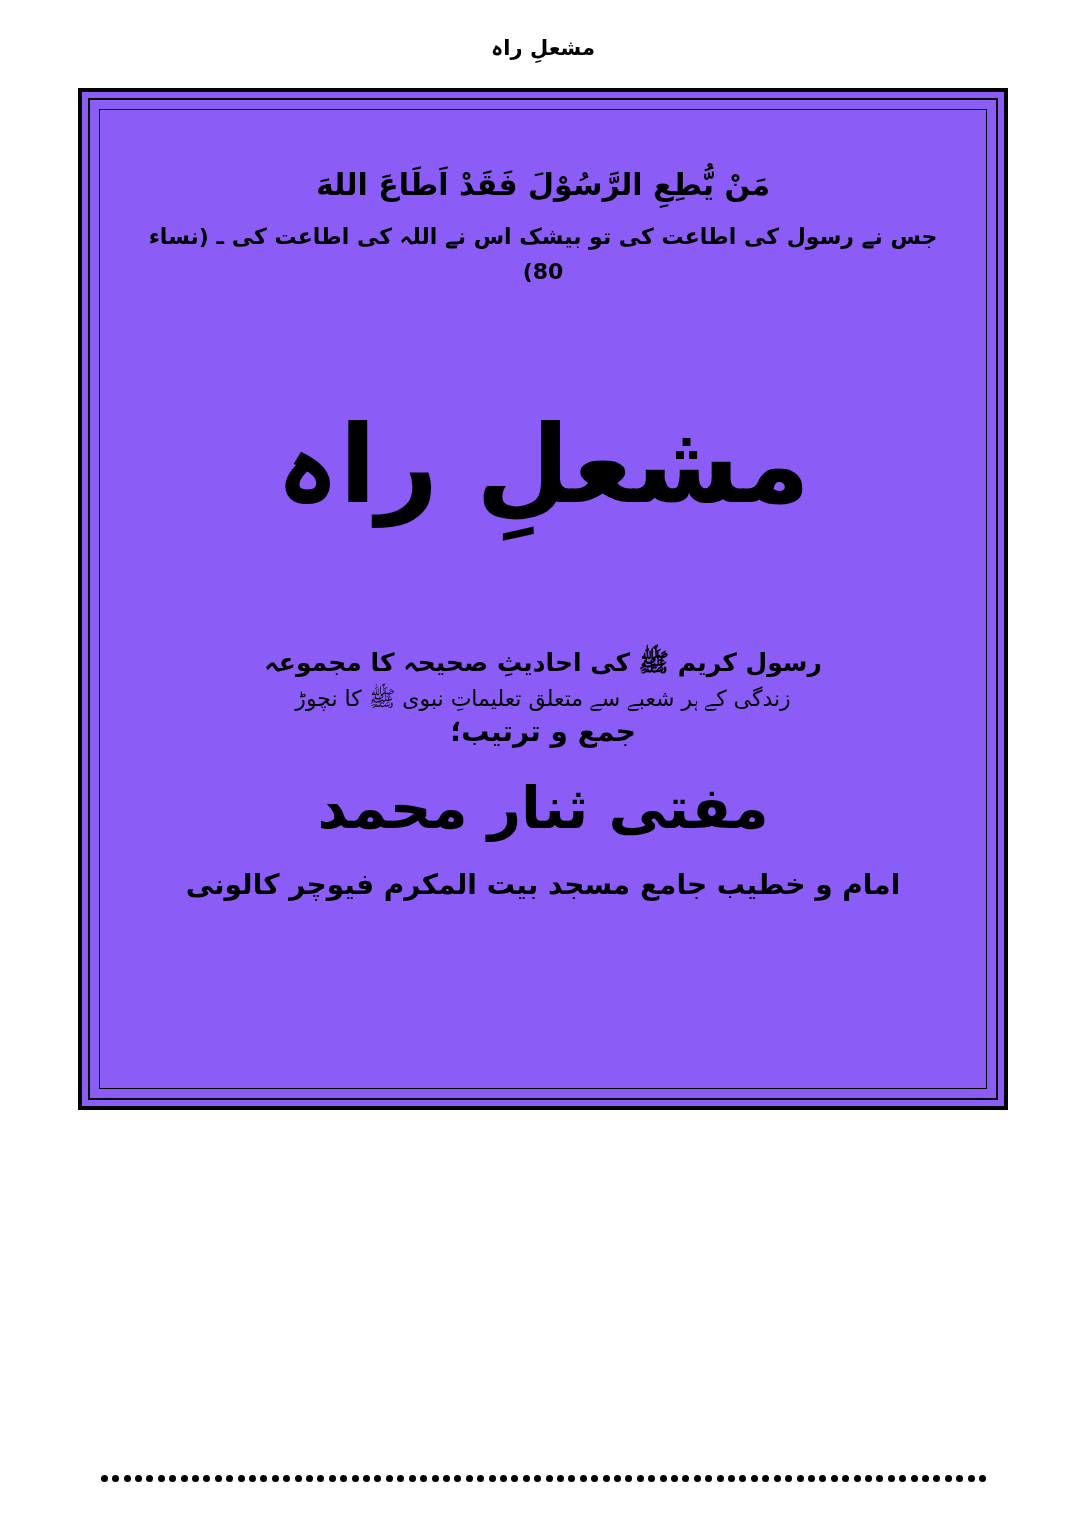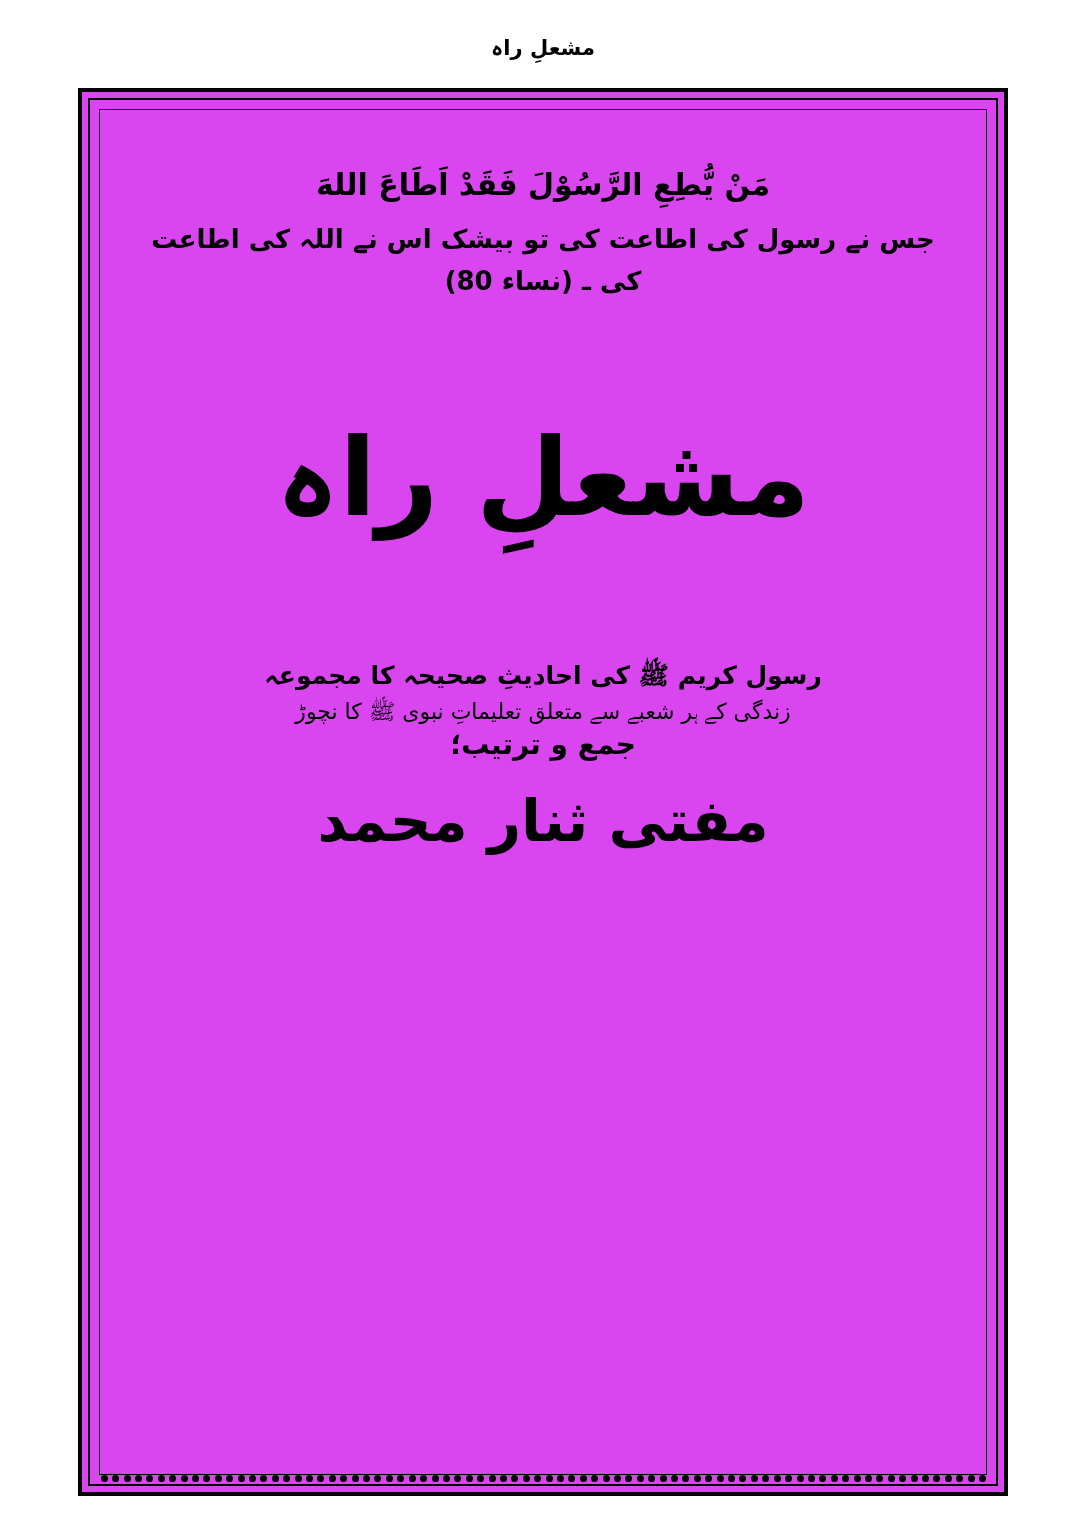--- a/index.html
+++ b/index.html
@@ -28,24 +28,24 @@
     letter-spacing: 0.5px;
     direction: rtl;
   }
 
   
   .frame-outer {
     position: absolute;
     top: 88px;
     left: 78px;
     width: 930px;
-    height: 1408px;
+    height: 1022px;
     border: 4px solid #000;
     box-sizing: border-box;
-    background: #d946ef;
+    background: #8b5cf6;
   }
   .frame-mid {
     position: absolute;
     top: 6px;
     left: 6px;
     right: 6px;
     bottom: 6px;
     border: 2px solid #000;
     box-sizing: border-box;
   }
@@ -74,21 +74,21 @@
   .ayah-arabic {
     margin-top: 52px;
     font-size: 30px;
     font-weight: bold;
     line-height: 1.5;
     letter-spacing: 1px;
     direction: rtl;
   }
   .ayah-translation {
     margin-top: 12px;
-    font-size: 26px;
+    font-size: 22px;
     font-weight: bold;
     line-height: 1.6;
     direction: rtl;
     padding: 0 40px;
   }
 
   .book-title {
     margin-top: 108px;
     font-size: 108px;
     font-weight: bold;
@@ -167,20 +167,21 @@
         <div class="book-title">مشعلِ راہ</div>
 
         <div class="subtitle-1">رسول کریم ﷺ کی احادیثِ صحیحہ کا مجموعہ</div>
 
         <div class="subtitle-2">زندگی کے ہر شعبے سے متعلق تعلیماتِ نبوی ﷺ کا نچوڑ</div>
 
         <div class="compiler-label">جمع و ترتیب؛</div>
 
         <div class="compiler-name">مفتی ثنار محمد</div>
 
+        <div class="compiler-designation">امام و خطیب جامع مسجد بیت المکرم فیوچر کالونی</div>
 
       </div>
     </div>
   </div>
 </div>
 
 <div class="footer-dots">
     <span></span>
     <span></span>
     <span></span>

